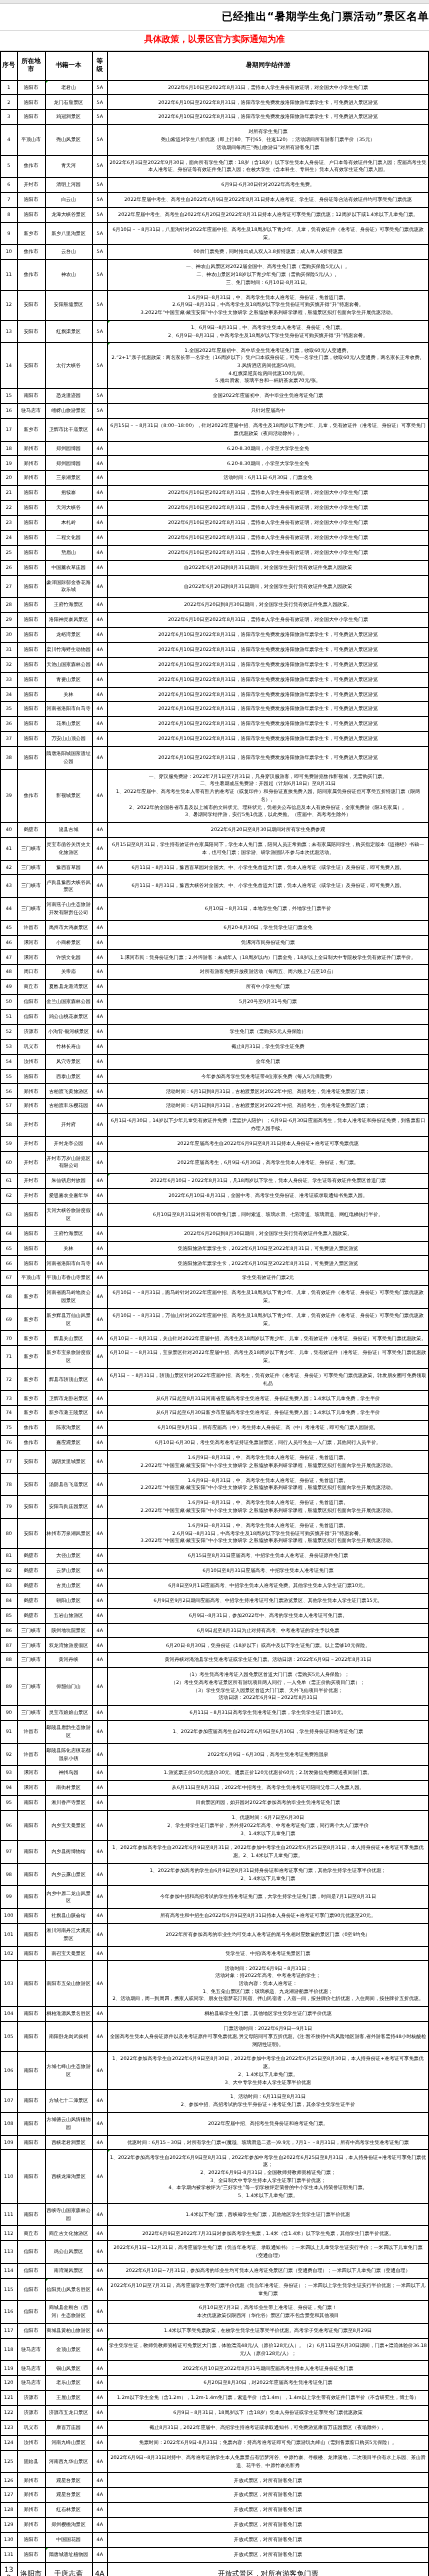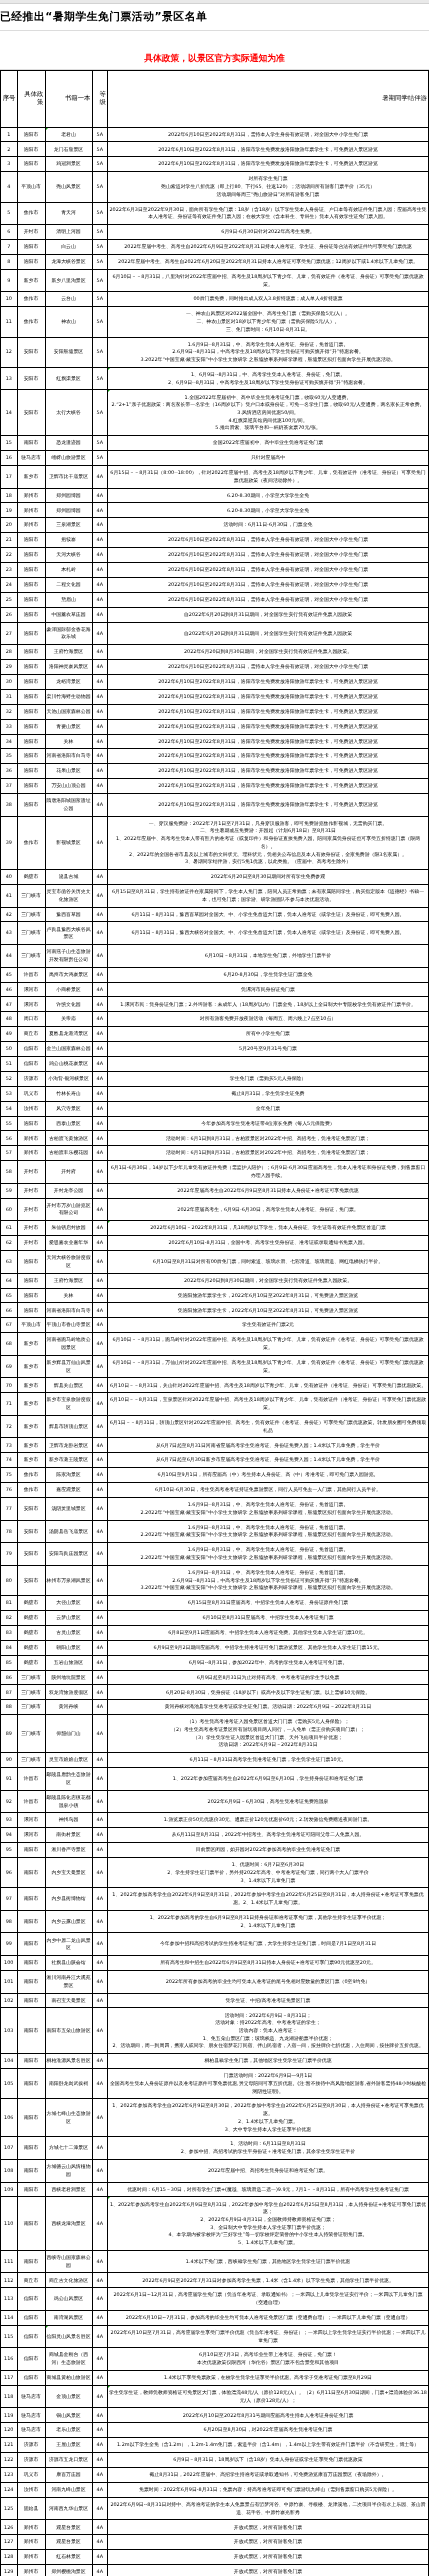--- a/index.html
+++ b/index.html
@@ -1,27 +1,27 @@
 <!DOCTYPE html>
 <html style="font-size:8.2px"><head>
 <meta charset="utf-8">
 <style>
   html,body{margin:0;padding:0;background:#ffffff;}
   body{font-family:"DejaVu Sans","Liberation Sans",sans-serif;color:#000;}
   .page{width:429px;background:#fff;}
   .top-strip{height:3.1px;background:#e9e9e9;border-bottom:0.5px solid #d2d2d2;}
-  .title{text-align:left;font-size:10.8px;font-weight:bold;letter-spacing:0.5px;
+  .title{text-align:right;font-size:10.8px;font-weight:bold;letter-spacing:0.5px;
          padding:5.7px 0 6.2px;border-bottom:1px solid #dcdcdc;}
   .subtitle{text-align:center;font-size:8.8px;font-weight:bold;color:#ff0000;
-            padding:3.1px 0 4.1px;border-bottom:0.5px solid #dcdcdc;margin-top:19px;}
+            padding:3.1px 0 4.1px;border-bottom:0.5px solid #dcdcdc;}
   table{border-collapse:collapse;width:429px;table-layout:fixed;}
   th,td{border:0.5px solid #000;text-align:center;vertical-align:middle;
         font-size:4.9px;line-height:7.7px;padding:3.1px 1px;
         white-space:pre-line;word-break:break-all;overflow:hidden;}
-  th{font-size:6.4px;font-weight:normal;padding:20px 1px;text-align:right;}
+  th{font-size:6.4px;font-weight:bold;padding:6px 1px;}
   td.big{font-size:7.2px;}
   td.rel{position:relative;}
   .gc{position:absolute;top:0;left:0;width:0;height:0;
       border-top:2.6px solid #009a00;border-right:2.6px solid transparent;}
 </style>
 </head>
 <body>
 
 <div class="page">
   <div class="top-strip"></div>
@@ -31,21 +31,21 @@
     <colgroup>
       <col style="width:16.5px">
         <col style="width:28px">
         <col style="width:47px">
         <col style="width:15.5px">
         <col style="width:321px">
     </colgroup>
     <thead>
       <tr>
         <th>序号</th>
-        <th>具体政策</th>
+        <th>所在地市</th>
         <th>书籍一本</th>
         <th>等级</th>
         <th>暑期同学结伴游</th>
       </tr>
     </thead>
     <tbody>
         <tr>
           <td>1</td>
           <td>洛阳市</td>
           <td class="rel">老君山<span class="gc"></span></td>

